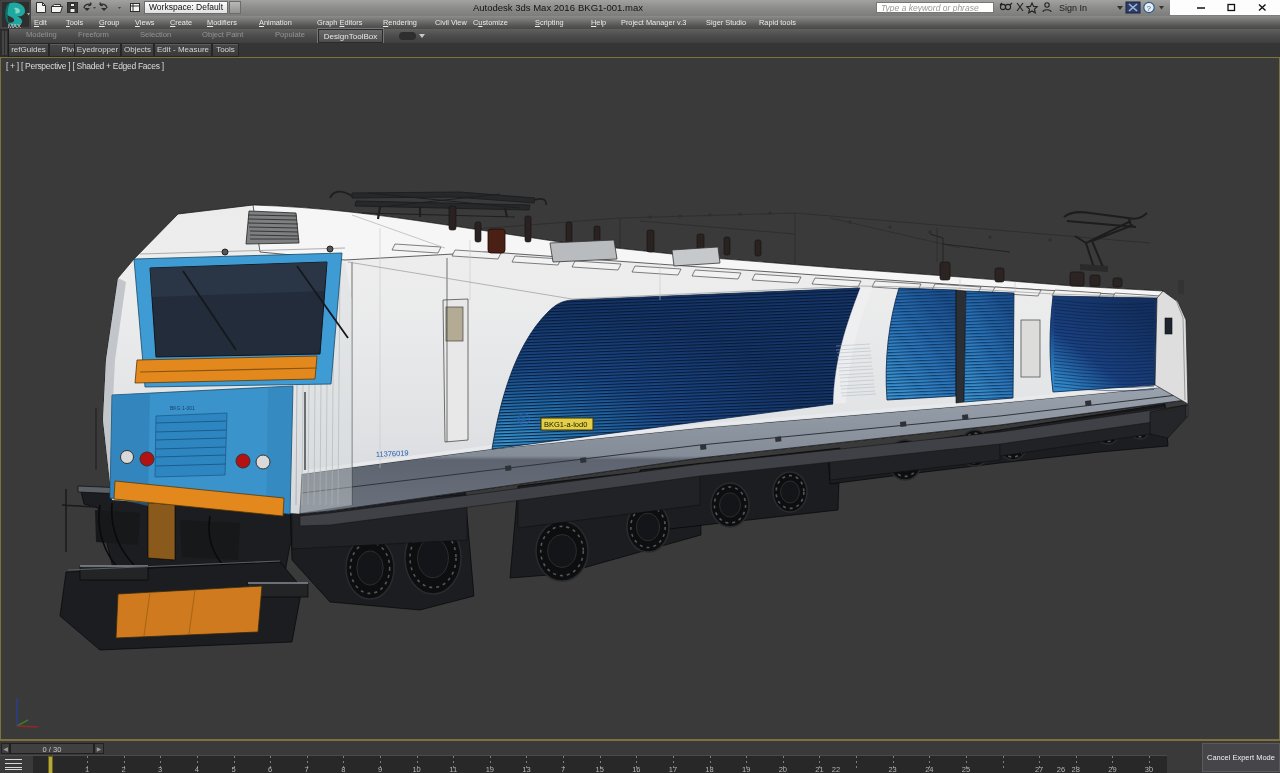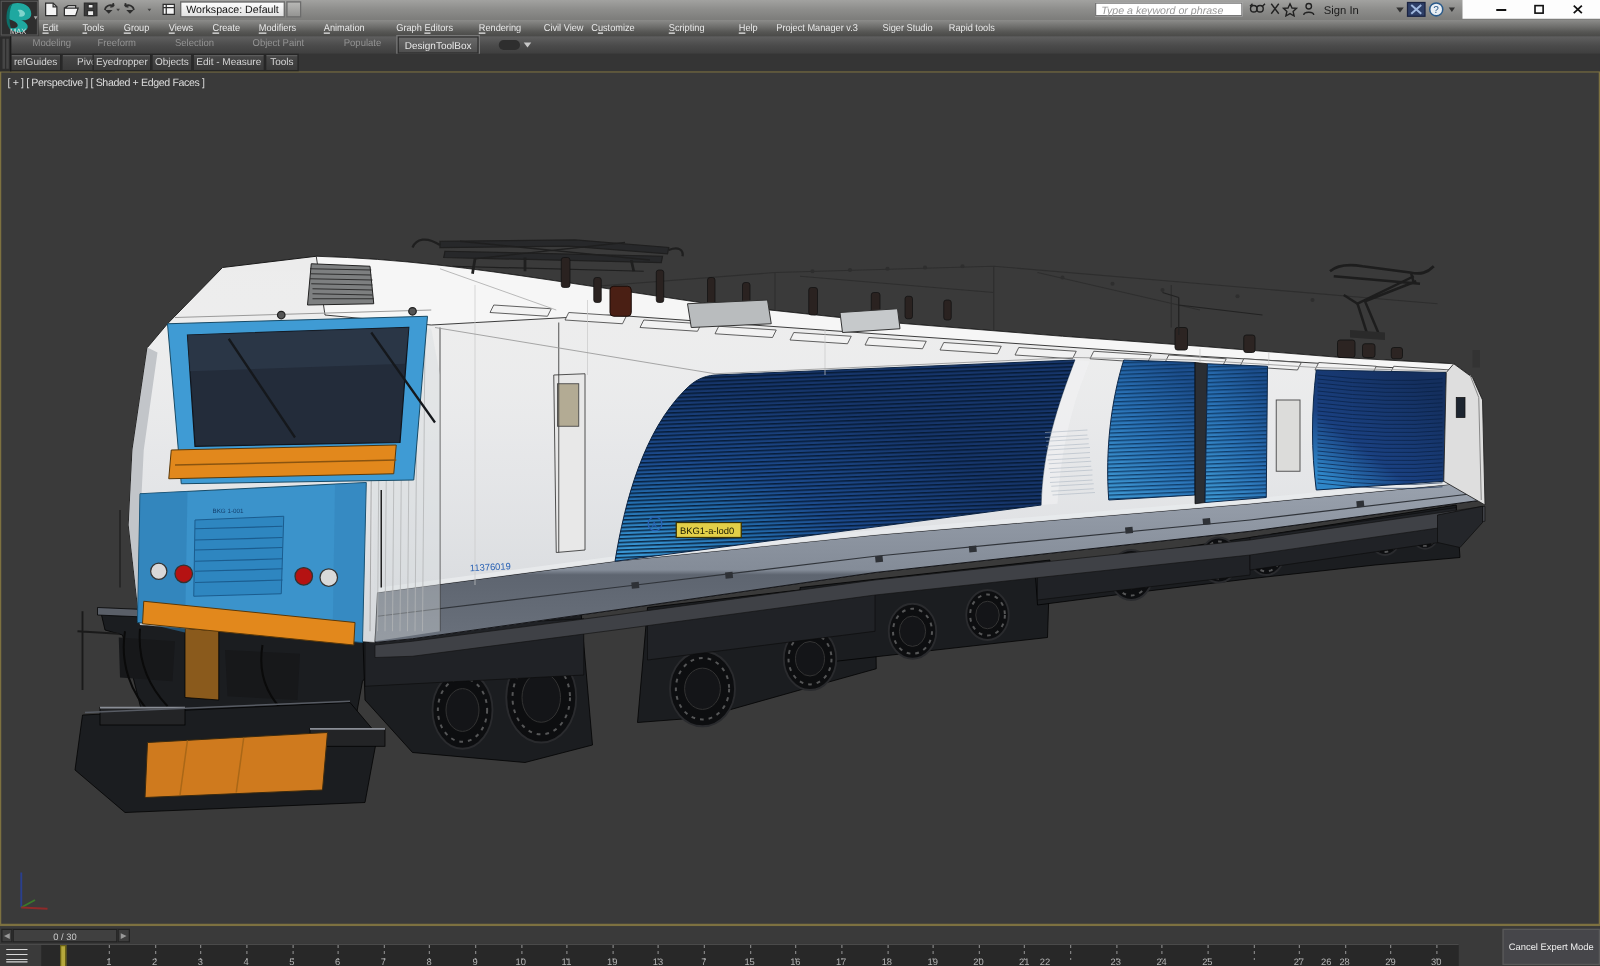--- a/index.html
+++ b/index.html
@@ -432,20 +432,24 @@
 <path d="M163,6 l2.5,3.5 l2.5,-3.5 Z" fill="#333"></path>
 </svg>
     <svg style="position:absolute;left:1170px;top:0;width:110px;height:15px" viewBox="0 0 110 15" xmlns="http://www.w3.org/2000/svg">
 <path d="M27,8 h8" stroke="#111" stroke-width="1.5"></path>
 <rect x="58" y="4.5" width="6.5" height="6" fill="none" stroke="#111" stroke-width="1.3"></rect>
 <path d="M89,4.5 l6.5,6 M95.5,4.5 l-6.5,6" stroke="#111" stroke-width="1.4"></path>
 </svg>
     <div id="searchbox">Type a keyword or phrase</div>
     <div id="signin">Sign In</div>
     <div id="wsdrop"></div>
+    <div id="titletext">
+        <span style="left:473px">Autodesk 3ds Max 2016</span>
+        <span style="left:578px">BKG1-001.max</span>
+      </div>
     <div id="wscombo">Workspace: Default</div>
   </div>
   <div id="menubar">
       <span style="left:34px"><u>E</u>dit</span>
       <span style="left:66px"><u>T</u>ools</span>
       <span style="left:99px"><u>G</u>roup</span>
       <span style="left:135px"><u>V</u>iews</span>
       <span style="left:170px"><u>C</u>reate</span>
       <span style="left:207px"><u>M</u>odifiers</span>
       <span style="left:259px"><u>A</u>nimation</span>

